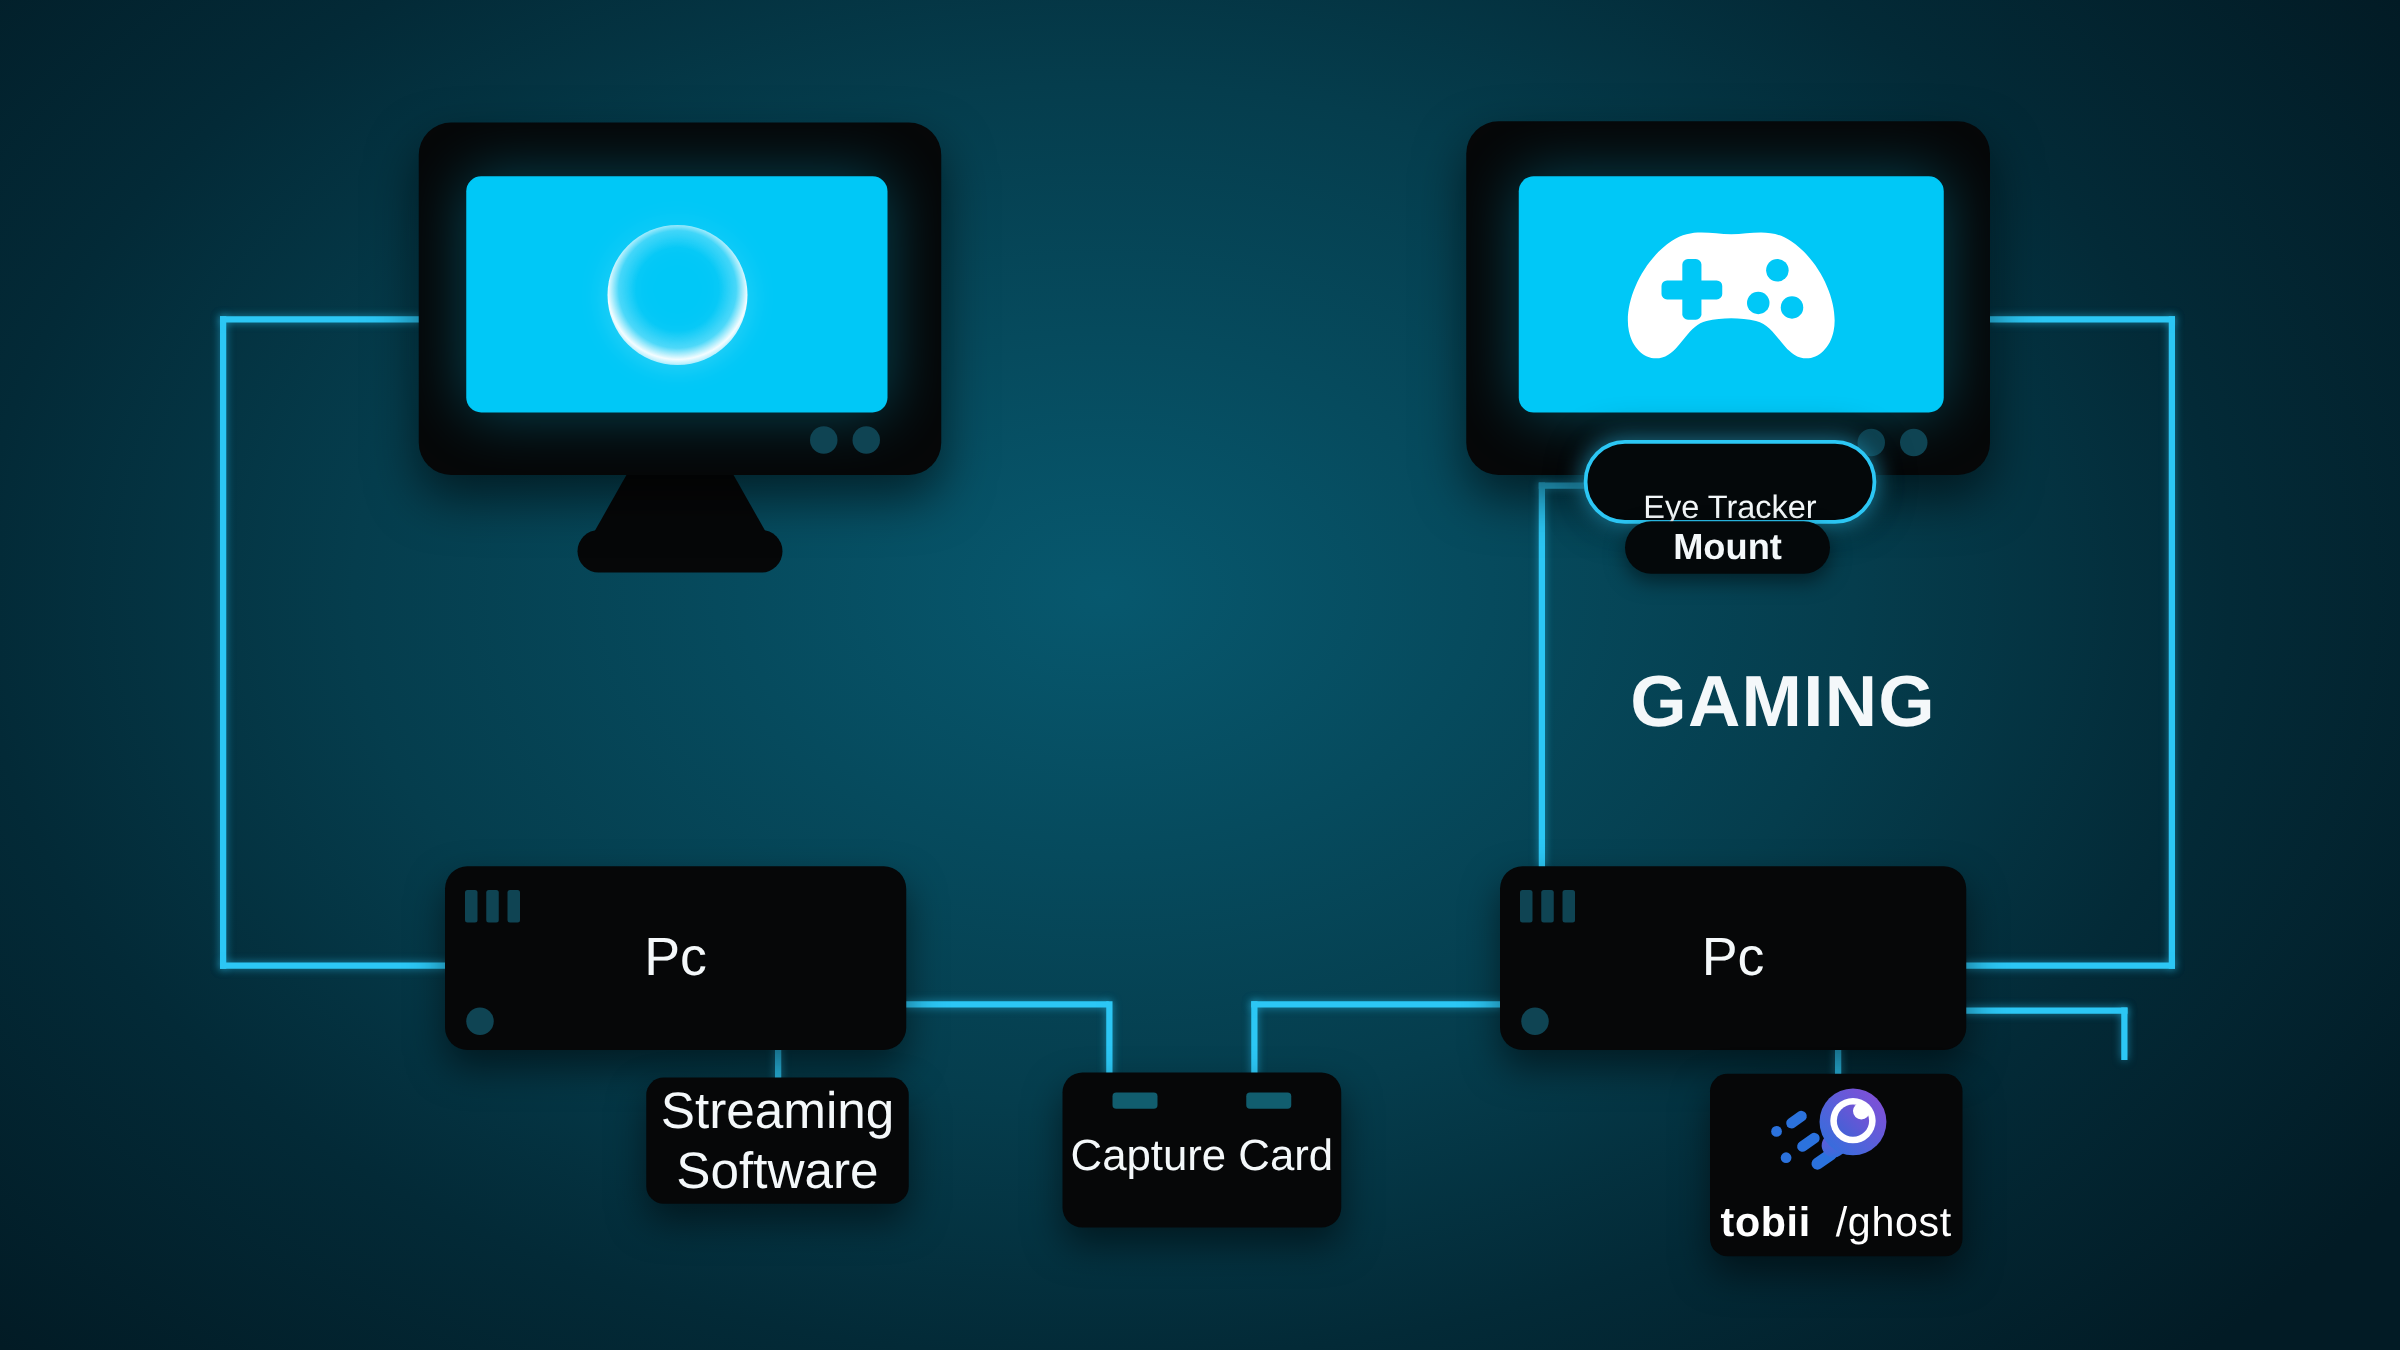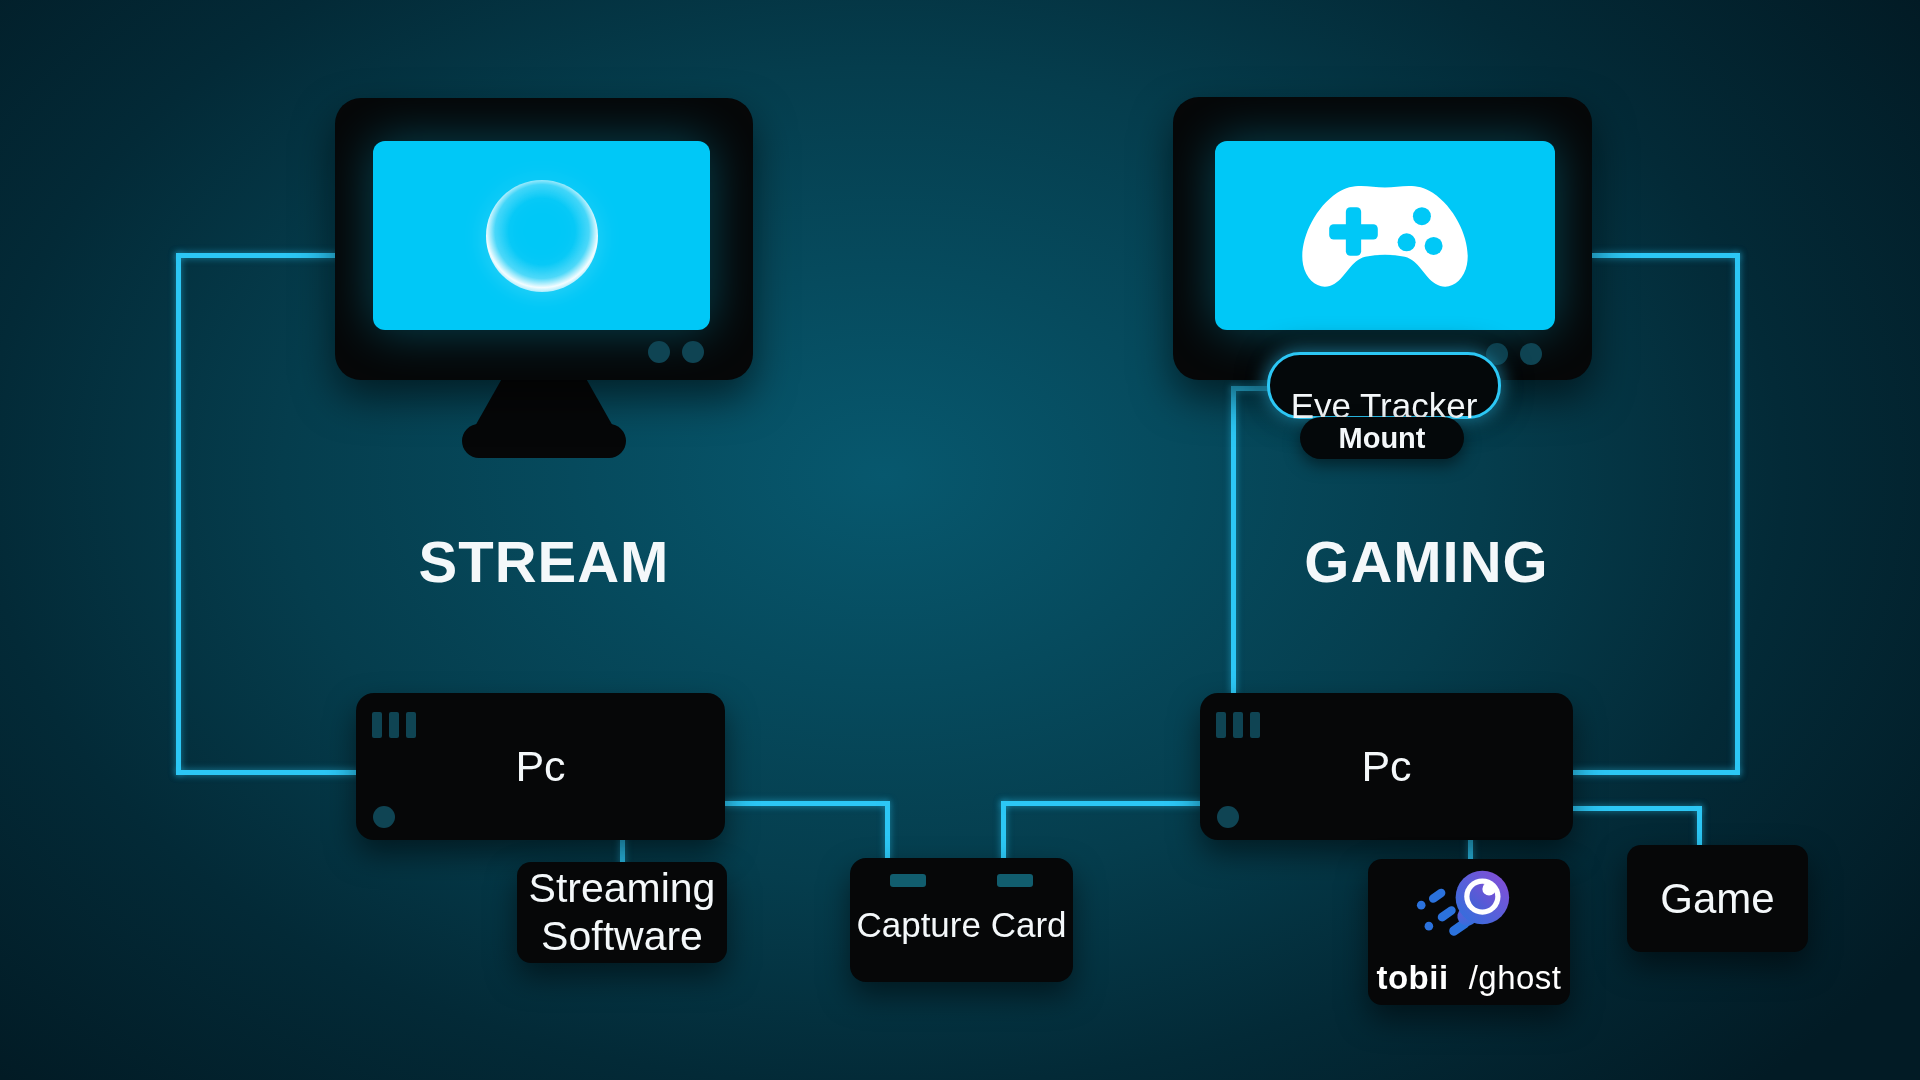--- a/index.html
+++ b/index.html
@@ -96,27 +96,26 @@
           <circle cx="124" cy="77" r="10" style="fill:var(--screen-cyan)"></circle>
           <circle cx="154" cy="81" r="10" style="fill:var(--screen-cyan)"></circle>
         </svg>
       </div>
       <div class="m-dot" style="left:313px;top:246px;"></div>
       <div class="m-dot" style="left:347px;top:246px;"></div>
     </div>
   </div>
 
   <div class="pill" id="eye-pill" style="left:1267px;top:352px;width:228px;height:61px;">
-    <span class="lbl" style="font-size:35px;margin-top:40px;">Eye Tracker</span>
+    <span class="lbl" style="font-size:26px;margin-top:40px;">Eye Tracker</span>
   </div>
   <div class="pill" id="mount-pill" style="left:1300px;top:417px;width:164px;height:42px;font-weight:bold;">
     <span class="lbl" style="font-size:29px;">Mount</span>
   </div>
 
-  <div class="title" style="left:335px;top:528px;width:418px;">STREAM</div>
   <div class="title" style="left:1217px;top:528px;width:419px;">GAMING</div>
 
   <div class="box pc-box" style="left:356px;top:693px;width:369px;height:147px;">
     <div class="pc-vents">
         <span></span>
         <span></span>
         <span></span>
       </div>
     <div class="pc-power"></div>
     <span class="pc-text">Pc</span>
@@ -166,17 +165,14 @@
       <circle cx="74" cy="34" r="28" fill="url(#tg1)"></circle>
       <circle cx="74" cy="33" r="19" fill="#ffffff"></circle>
       <circle cx="74" cy="33" r="13.5" fill="url(#tg2)"></circle>
       <circle cx="81" cy="25" r="7" fill="#ffffff"></circle>
     </svg>
     <div class="tobii-word">
       <span class="b">tobii</span><span class="t">/ghost</span>
     </div>
   </div>
 
-  <div class="box" style="left:1627px;top:845px;width:181px;height:107px;">
-    <span class="lbl" style="font-size:42px;">Game</span>
-  </div>
 
 </div>
 
 </body></html>

